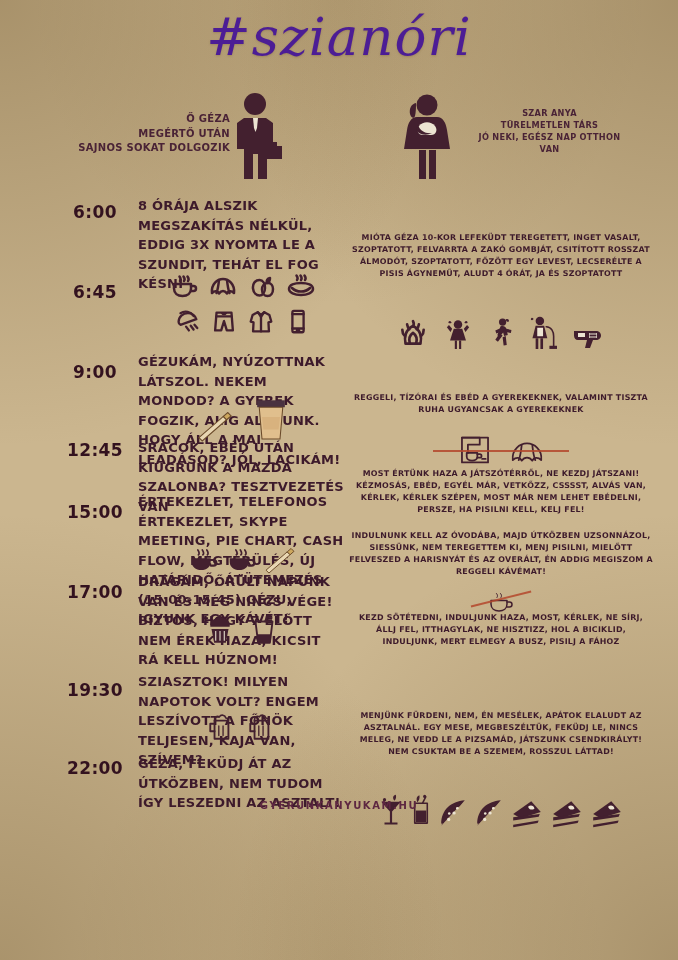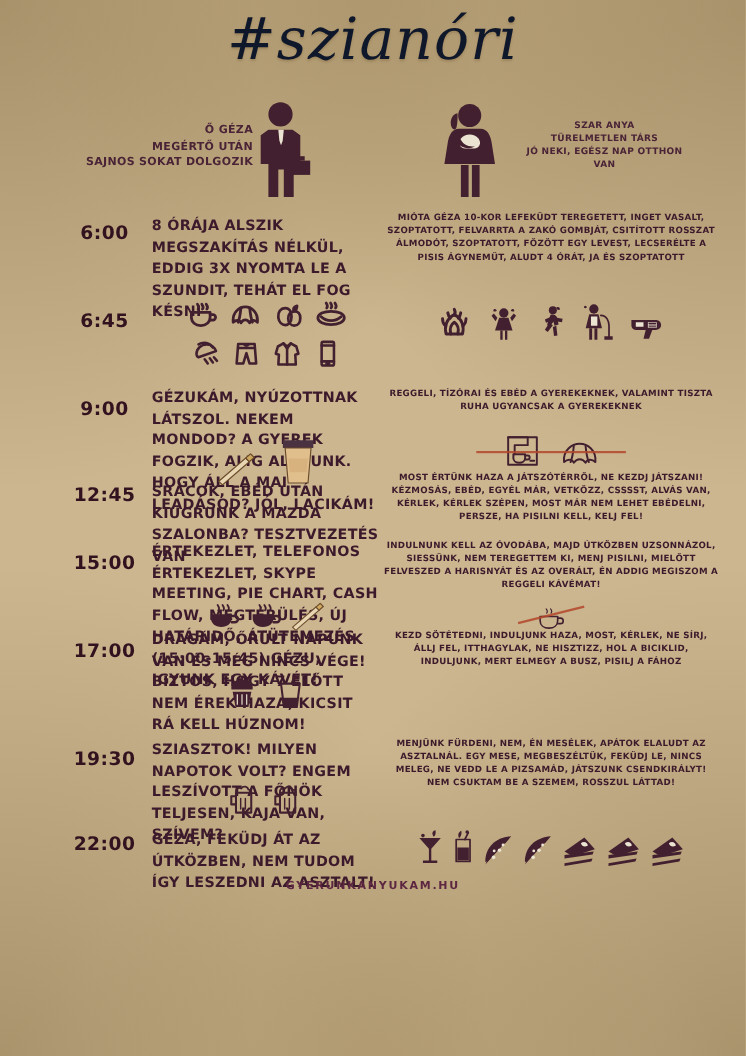--- a/index.html
+++ b/index.html
@@ -25,21 +25,21 @@
       radial-gradient(circle at 0% 100%, rgba(120,96,56,0.40) 0%, rgba(120,96,56,0) 38%),
       radial-gradient(circle at 100% 100%, rgba(120,96,56,0.40) 0%, rgba(120,96,56,0) 38%),
       radial-gradient(circle at 50% 0%, rgba(150,124,78,0.30) 0%, rgba(150,124,78,0) 30%),
       radial-gradient(circle at 50% 100%, rgba(150,124,78,0.25) 0%, rgba(150,124,78,0) 26%);
   }
   #content{position:relative;z-index:3;width:678px;height:960px;}
 
   .title{
     position:absolute;top:6px;left:0;width:678px;text-align:center;
     font-family:"DejaVu Serif", serif;
-    font-style:italic;font-size:53px;color:#0f172a;
+    font-style:italic;font-size:53px;color:#4c1d95;
     letter-spacing:1px;
     text-shadow:0 1px 2px rgba(120,95,55,0.35);
   }
 
   
   .hdr{position:absolute;top:92px;left:0;width:678px;height:90px;}
   .hdr-left-text{
     position:absolute;left:10px;top:20px;width:220px;text-align:right;
     font-size:10px;font-weight:bold;color:#4a2336;line-height:1.45;
     letter-spacing:.3px;
@@ -57,21 +57,21 @@
   .time{
     position:absolute;left:60px;width:70px;text-align:center;
     font-size:17px;font-weight:bold;color:#33121f;letter-spacing:.4px;
   }
   .col-l{
     position:absolute;left:138px;width:208px;text-align:left;
     font-size:13px;font-weight:bold;color:#3d1a2b;line-height:1.5;letter-spacing:.25px;
   }
   .col-r{
     position:absolute;left:348px;width:306px;text-align:center;
-    font-size:7.9px;font-weight:bold;color:#3d1a2b;line-height:1.5;letter-spacing:.25px;
+    font-size:7.9px;font-weight:bold;color:#3d1a2b;line-height:1.5;letter-spacing:.25px;margin-top:40px;
   }
   .icons{display:flex;align-items:flex-end;justify-content:center;gap:9px;}
   .icons.r2{margin-top:4px;}
   .ink{fill:none;stroke:#43202f;stroke-width:5;stroke-linecap:round;stroke-linejoin:round;}
   .inkf{fill:#43202f;}
   .strike{
     position:absolute;height:1.6px;background:#b4462c;opacity:.85;
   }
   .site{
     position:absolute;top:800px;left:0;width:678px;text-align:center;

